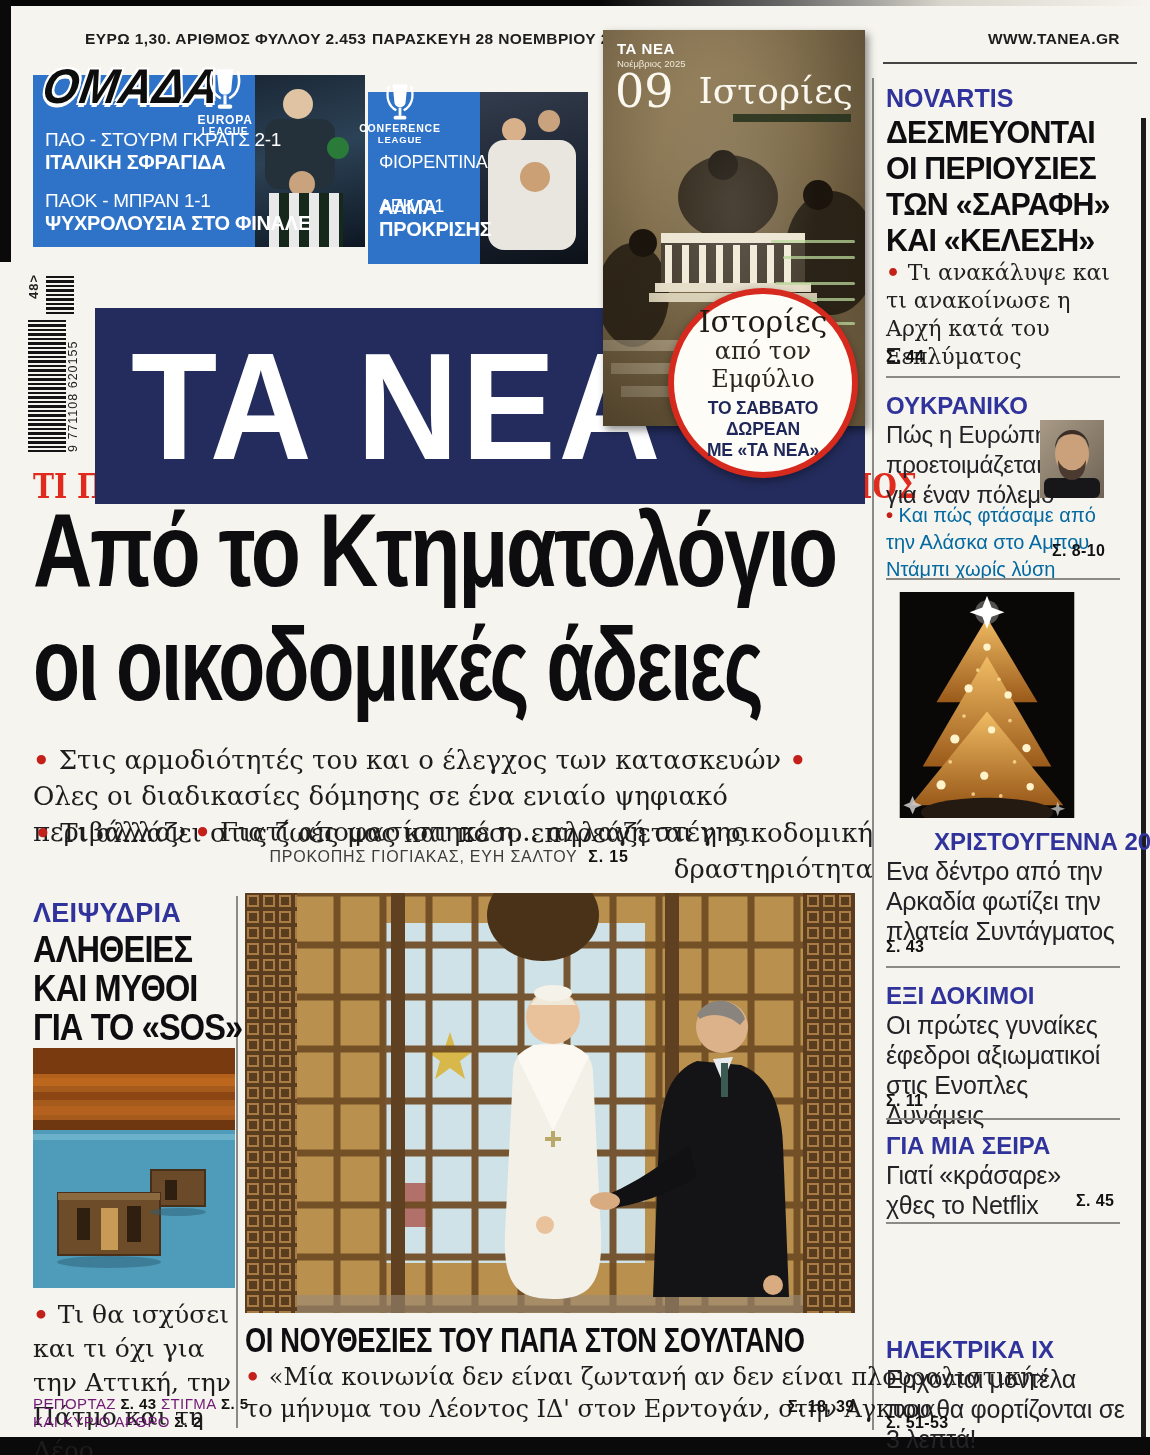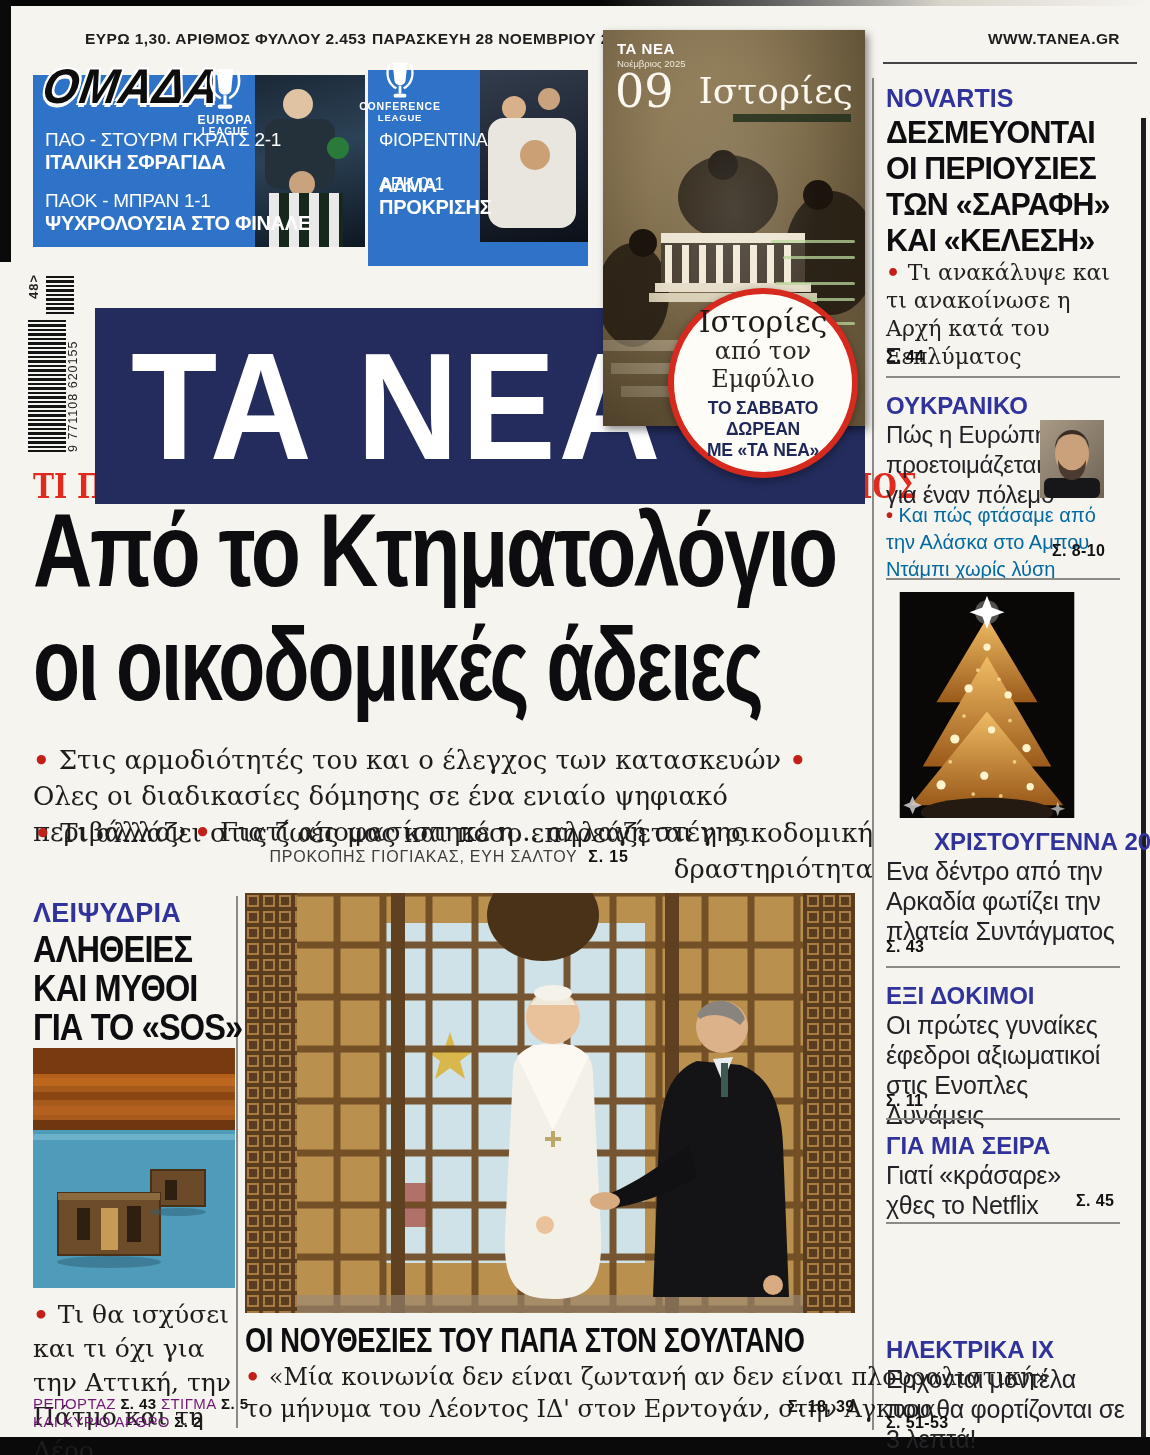--- a/index.html
+++ b/index.html
@@ -123,21 +123,21 @@
       <rect x="11" y="40" width="14" height="4" rx="2" fill="#fff"></rect>
     </svg>
     <div class="abs league-txt nowrap" style="left:146px;top:38px;width:92px;font-size:12px;">EUROPA</div>
     <div class="abs league-txt nowrap" style="left:146px;top:51px;width:92px;font-size:10px;">LEAGUE</div>
     <div class="abs bt1 nowrap" style="left:12px;top:54px;">ΠΑΟ - ΣΤΟΥΡΜ ΓΚΡΑΤΣ 2-1</div>
     <div class="abs bt2 nowrap" style="left:12px;top:76px;">ΙΤΑΛΙΚΗ ΣΦΡΑΓΙΔΑ</div>
     <div class="abs bt1 nowrap" style="left:12px;top:115px;">ΠΑΟΚ - ΜΠΡΑΝ 1-1</div>
     <div class="abs bt2 nowrap" style="left:12px;top:137px;">ΨΥΧΡΟΛΟΥΣΙΑ ΣΤΟ ΦΙΝΑΛΕ</div>
   </div>
 
-  <div class="abs banner" style="left:368px;top:70px;width:220px;height:196px;">
+  <div class="abs banner" style="left:368px;top:92px;width:220px;height:172px;">
     <div class="abs bphoto2" style="left:112px;top:0;width:108px;height:172px;">
       <div class="abs" style="left:22px;top:26px;width:24px;height:24px;border-radius:50%;background:#d8b18a;"></div>
       <div class="abs" style="left:58px;top:18px;width:22px;height:22px;border-radius:50%;background:#c9a27e;"></div>
       <div class="abs" style="left:8px;top:48px;width:88px;height:110px;border-radius:16px;background:#e9e6df;"></div>
       <div class="abs" style="left:40px;top:70px;width:30px;height:30px;border-radius:50%;background:#caa074;"></div>
     </div>
     <svg class="abs" style="left:14px;top:-13px;" width="36" height="46" viewBox="0 0 36 50">
       <path d="M6,8 C2,20 6,30 14,34 M30,8 C34,20 30,30 22,34" stroke="#fff" stroke-width="2.5" fill="none"></path>
       <path d="M10,6 L26,6 L24,26 C23,32 13,32 12,26 Z" fill="#fff"></path>
       <rect x="16.5" y="31" width="3" height="9" fill="#fff"></rect>

